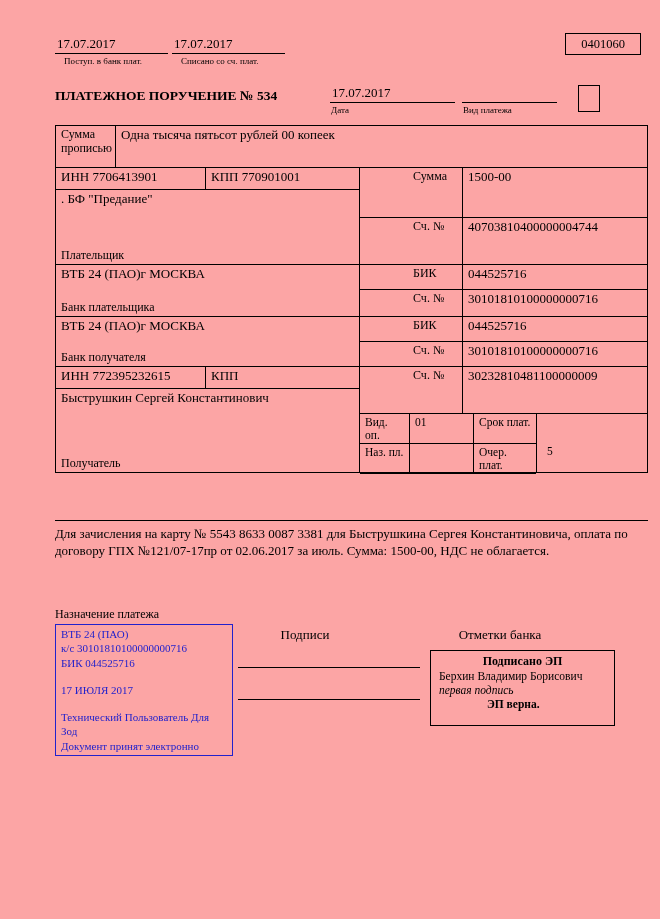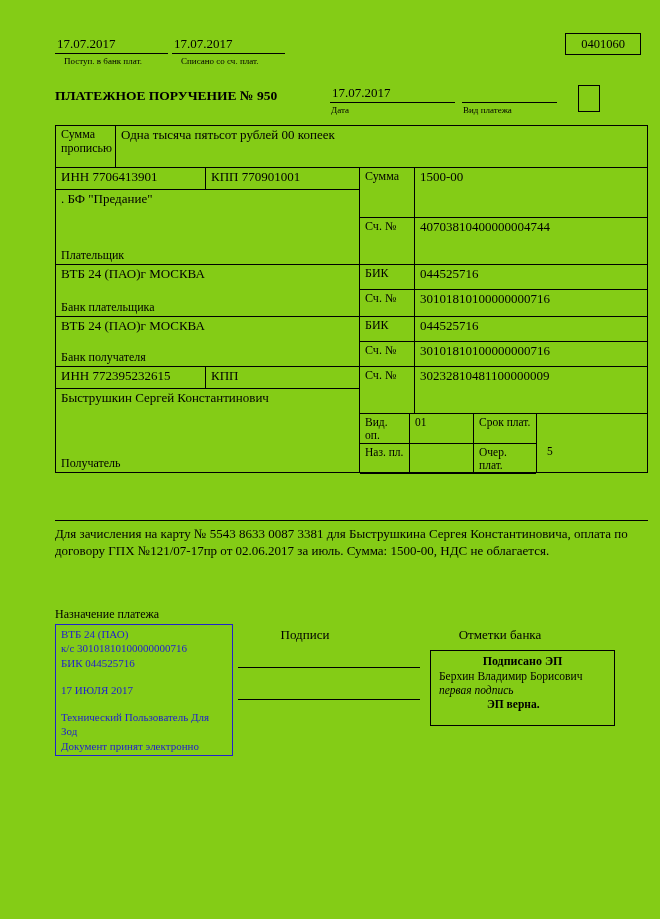--- a/index.html
+++ b/index.html
@@ -1,29 +1,29 @@
 <!DOCTYPE html>
 <html style="--stamp_blue: #2222cc;"><head>
 <meta charset="utf-8">
 <style>
   * { margin:0; padding:0; box-sizing:border-box; }
   body { width:660px; height:919px; background:#fff; font-family:"Liberation Serif", serif; color:#000; }
-  .page { position:relative; width:660px; height:919px; background:#84cc16; overflow:hidden; }
+  .page { position:relative; width:660px; height:919px; background:#fca5a5; overflow:hidden; }
 
   .fr { display:flex; }
   .fc { display:flex; flex-direction:column; }
   .f1 { flex:1; min-width:0; min-height:0; }
   .br { border-right:1px solid #000; }
   .bb { border-bottom:1px solid #000; }
   .bl { border-left:1px solid #000; }
   .brx { border-right:1px solid #000; }
   .spread { justify-content:space-between; }
 
   .cell { padding:2px 5px; font-size:13px; line-height:1.15; overflow:hidden; }
-  .lbl { width:55px; font-size:12px; flex:0 0 55px; }
+  .lbl { width:55px; font-size:12px; flex:0 0 55px;margin-left:48px; }
   .sm { font-size:11.5px; line-height:1.1; }
   .cap { font-size:12px; padding-bottom:1px; }
 
   .date-block { position:absolute; top:36px; width:113px; }
   .date-val { font-size:13px; border-bottom:1px solid #000; padding:0 2px 1px; height:18px; }
   .date-cap { font-size:9px; margin-top:2px; padding-left:1px;margin-left:8px; }
   .form-code { position:absolute; top:33px; left:565px; width:76px; height:22px; border:1px solid #000;
                display:flex; align-items:center; justify-content:center; font-size:12.5px; }
 
   .title { position:absolute; top:88px; left:55px; font-weight:bold; font-size:13.5px; }
@@ -65,21 +65,21 @@
     <div class="date-cap">Поступ. в банк плат.</div>
   </div>
   <div class="date-block" style="left:172px">
     <div class="date-val">17.07.2017</div>
     <div class="date-cap">Списано со сч. плат.</div>
   </div>
   <div class="form-code">
     <span>0401060</span>
   </div>
 
-  <div class="title">ПЛАТЕЖНОЕ ПОРУЧЕНИЕ № 950</div>
+  <div class="title">ПЛАТЕЖНОЕ ПОРУЧЕНИЕ № 534</div>
   <div class="field" style="left:330px; width:125px">
     <div class="field-val">17.07.2017</div>
     <div class="field-cap">Дата</div>
   </div>
   <div class="field" style="left:462px; width:95px">
     <div class="field-val"></div>
     <div class="field-cap">Вид платежа</div>
   </div>
   <div class="small-box"></div>
 

